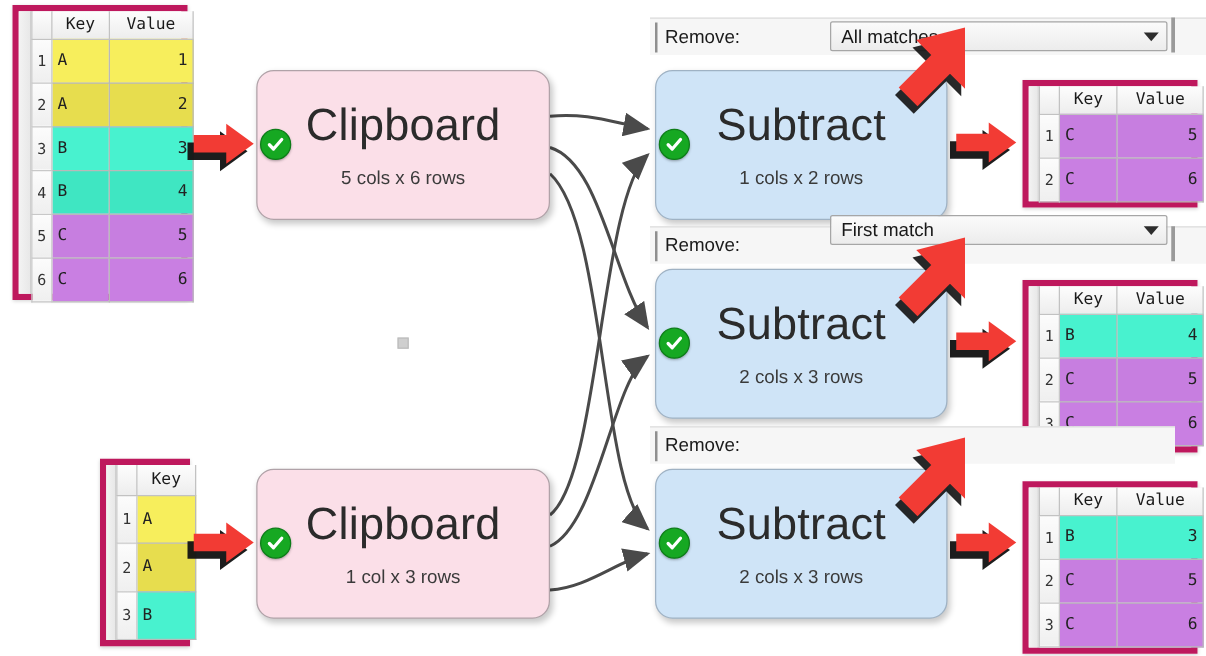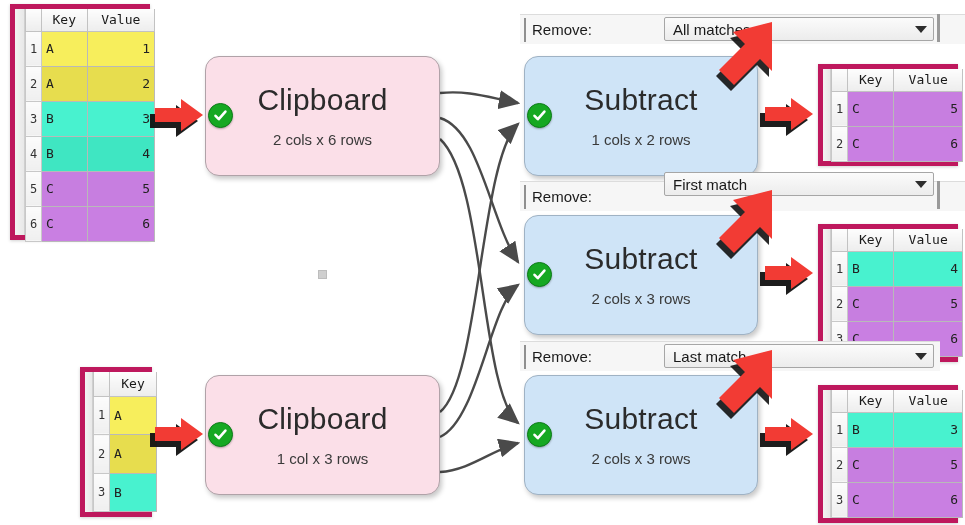--- a/index.html
+++ b/index.html
@@ -79,21 +79,21 @@
     box-shadow: 2px 3px 5px rgba(0,0,0,.22);
     display: flex;
     flex-direction: column;
     align-items: center;
     justify-content: center;
   }
   .node.clip { background: #fbdfe8; border-color: #b0a2a8; }
   .node.sub  { background: #cfe4f7; border-color: #9fb2c4; }
   .node .title {
     font-family: "Liberation Sans", sans-serif;
-    font-size: 30px;
+    font-size: 36px;
     color: #2b2b2b;
     letter-spacing: .2px;
     line-height: 1;
     margin-bottom: 16px;
   }
   .node .sub-label {
     font-family: "Liberation Sans", sans-serif;
     font-size: 15px;
     color: #3a3a3a;
   }
@@ -333,21 +333,21 @@
       <path d="M440,412 C480,380 480,160 518,124"></path>
 
       <path d="M440,437 C478,420 490,305 518,285"></path>
 
       <path d="M440,472 C470,470 492,450 518,443"></path>
     </g>
   </svg>
 
   <div class="node clip" style="left:205px; top:56px; width:235px; height:120px;">
     <div class="title">Clipboard</div>
-    <div class="sub-label">2 cols x 6 rows</div>
+    <div class="sub-label">5 cols x 6 rows</div>
   </div>
   <div class="badge" style="left:208px; top:103px;">
     <svg width="17" height="17" viewBox="0 0 17 17">
       <path d="M3.5,8.8 L6.8,12.2 L13.4,4.6" stroke="#ffffff" stroke-width="2.6" fill="none" stroke-linecap="round" stroke-linejoin="round"></path>
     </svg>
   </div>
 
   <div class="node clip" style="left:205px; top:375px; width:235px; height:120px;">
     <div class="title">Clipboard</div>
     <div class="sub-label">1 col x 3 rows</div>
@@ -404,24 +404,20 @@
   </div>
   <div class="combo" style="left:664px; top:172px; width:270px;">
     <div class="val">First match</div>
     <div class="caret"></div>
   </div>
   <div class="rail-tick" style="left:937px; top:181px; height:28px;"></div>
 
   <div class="rowbar" style="left:520px; top:341px; width:420px;">
     <div class="vsep"></div>
     <div class="lbl">Remove:</div>
-  </div>
-  <div class="combo" style="left:664px; top:344px; width:270px;">
-    <div class="val">Last match</div>
-    <div class="caret"></div>
   </div>
 
   <div class="marker-sq" style="left:318px; top:270px;"></div>
 
   <svg id="arrows" viewBox="0 0 965 525">
     <defs>
       <g id="rarrow">
         <path d="M0,9 L26,9 L26,0 L48,16 L26,32 L26,23 L0,23 Z"></path>
       </g>
     </defs>

